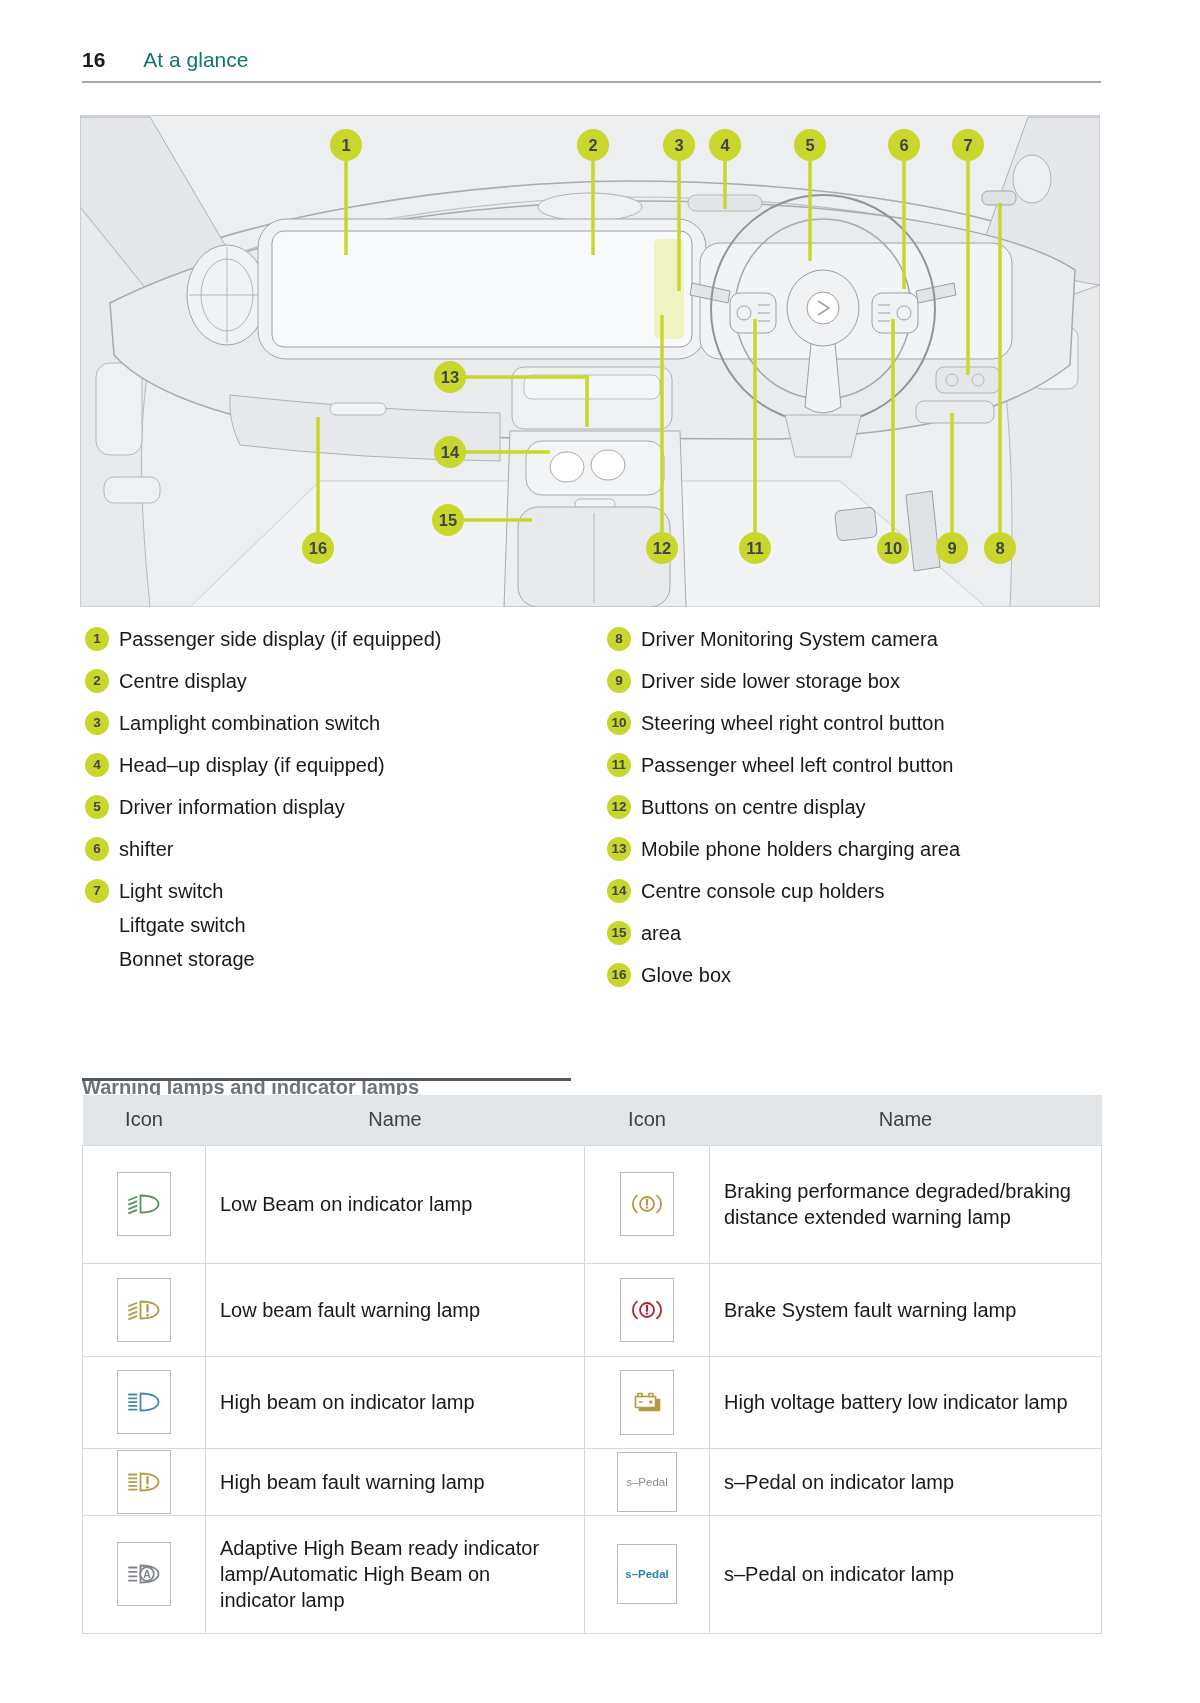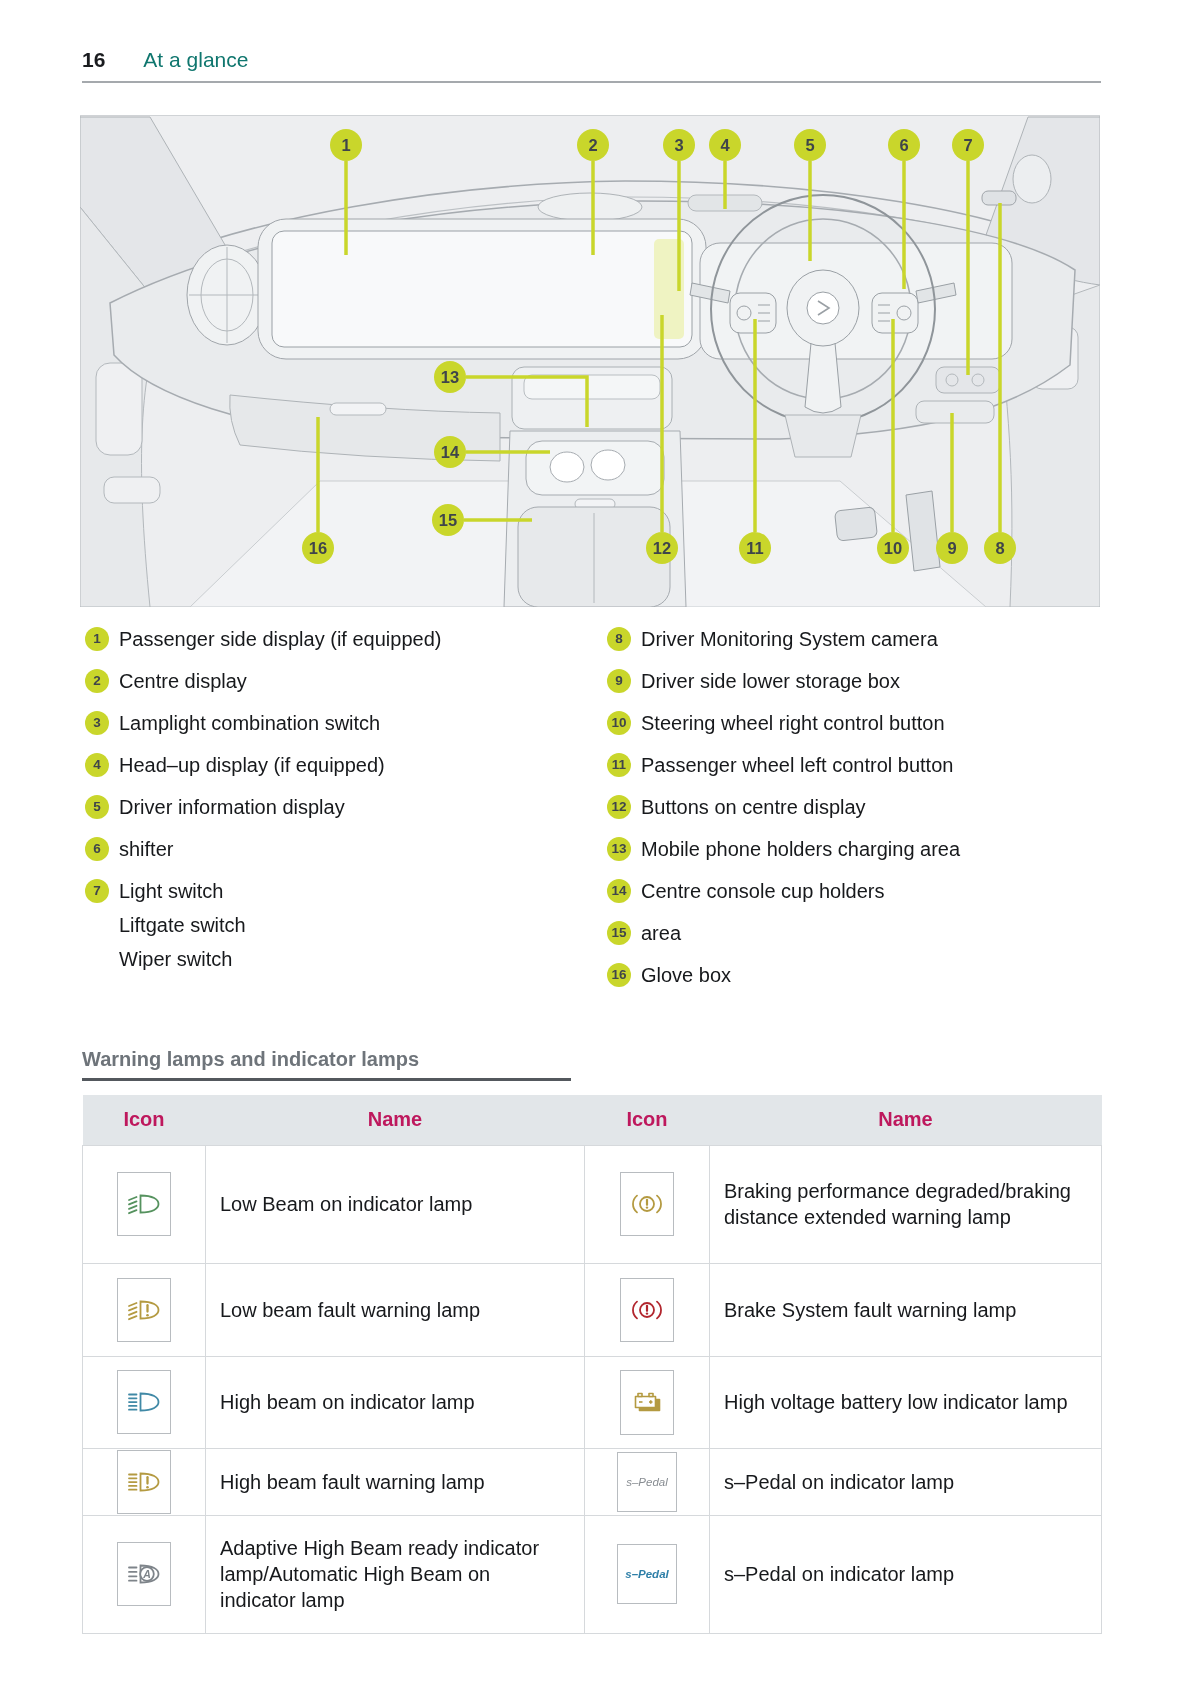--- a/index.html
+++ b/index.html
@@ -19,37 +19,37 @@
   .legend-left{left:85px;width:472px;}
   .legend-right{left:607px;width:497px;}
   .legend-item{display:flex;gap:10px;margin-bottom:8px;font-size:20px;line-height:34px;}
   .legend-lines{flex:1;}
   .badge{
     width:24px;height:24px;border-radius:50%;background:#c9d62b;color:#3f454a;
     font-size:13.5px;font-weight:bold;display:flex;align-items:center;justify-content:center;
     margin-top:5px;flex:none;
   }
   
-  .warning-heading{position:absolute;left:82px;top:1048px;font-size:20px;font-weight:bold;color:#6e747a;text-align:center;}
+  .warning-heading{position:absolute;left:82px;top:1076px;font-size:20px;font-weight:bold;color:#6e747a;text-align:center;}
   .warning-underline{position:absolute;left:82px;top:1078px;width:489px;height:3px;background:#53585d;}
   
   table.lamps{
     position:absolute;left:82px;top:1095px;width:1019px;
     border-collapse:collapse;table-layout:fixed;font-size:20px;
   }
   table.lamps col.c1{width:123px;} table.lamps col.c2{width:379px;}
   table.lamps col.c3{width:125px;} table.lamps col.c4{width:392px;}
   table.lamps thead tr{height:50px;}
-  table.lamps th{background:#e2e6e9;font-weight:bold;color:#be185d;border:none;margin-top:16px;}
+  table.lamps th{background:#e2e6e9;font-weight:normal;color:#404040;border:none;margin-top:16px;}
   table.lamps td{border:1px solid #d6d9dc;background:#fff;vertical-align:middle;}
   td.icon-cell{text-align:center;}
   td.name-cell{padding:6px 14px;line-height:26px;}
   .icon-box{
     display:inline-flex;align-items:center;justify-content:center;
-    border:1px solid #b8bcc0;background:#fff;padding:20px 6px;min-width:40px;font-style:italic;
+    border:1px solid #b8bcc0;background:#fff;padding:20px 6px;min-width:40px;
   }
 </style>
 </head>
 <body>
 
 <div class="page-header">
   <span class="pgnum">16</span><span class="pgtitle">At a glance</span>
 </div>
 <div class="page-rule"></div>
 
@@ -263,21 +263,21 @@
       <span class="badge">6</span>
       <div class="legend-lines">
         <div>shifter</div>
       </div>
     </div>
     <div class="legend-item">
       <span class="badge">7</span>
       <div class="legend-lines">
         <div>Light switch</div>
         <div>Liftgate switch</div>
-        <div>Wiper switch</div>
+        <div>Bonnet storage</div>
       </div>
     </div>
   </div>
 <div class="legend-col legend-right" id="legend-right">
     <div class="legend-item">
       <span class="badge">8</span>
       <div class="legend-lines">
         <div>Driver Monitoring System camera</div>
       </div>
     </div>

